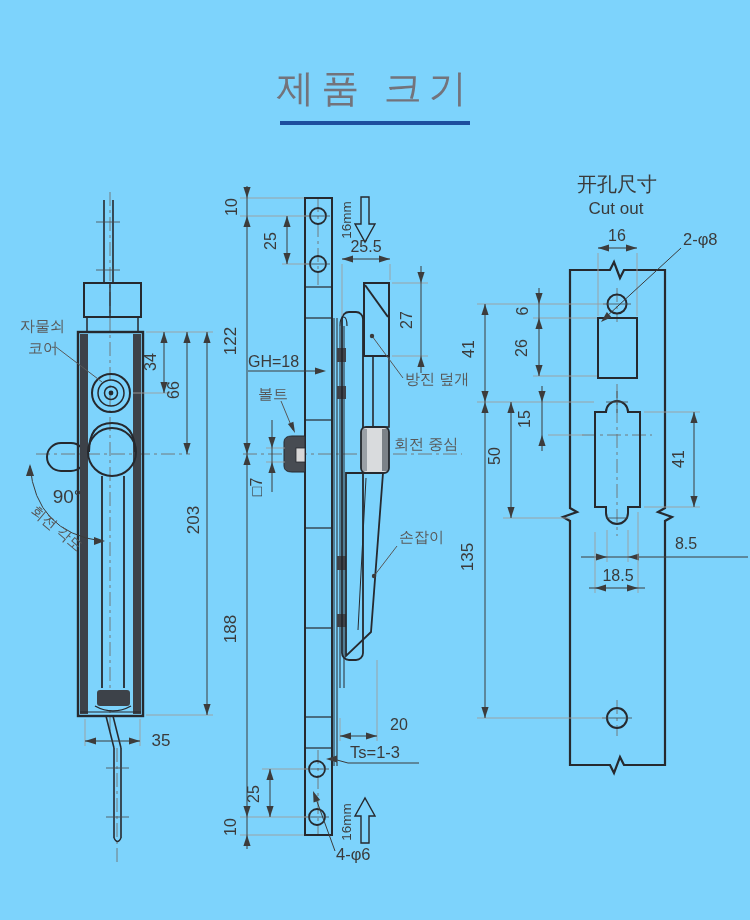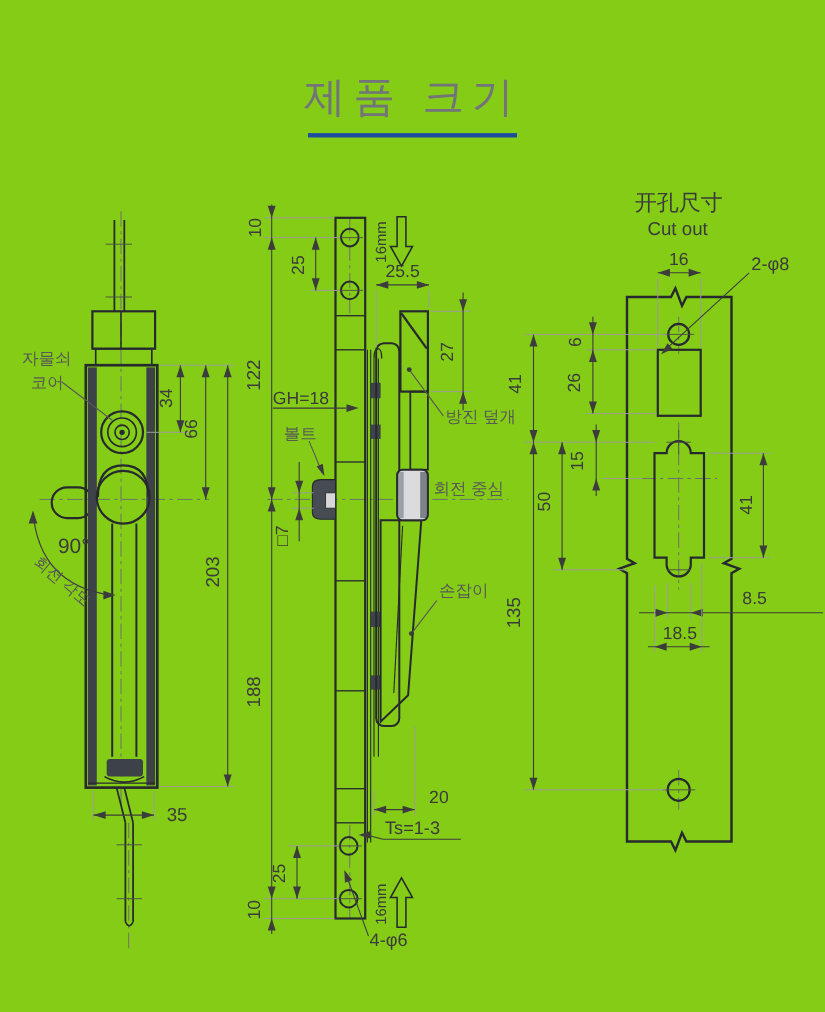--- a/index.html
+++ b/index.html
@@ -1,16 +1,16 @@
 <!DOCTYPE html>
 <html><head>
 <meta charset="utf-8">
 <style>
   html,body{margin:0;padding:0;background:#ffffff;}
-  .page{position:relative;width:750px;height:920px;background:#84cc16;overflow:hidden;
+  .page{position:relative;width:750px;height:920px;background:#7dd3fc;overflow:hidden;
         font-family:"Liberation Sans", sans-serif;}
   svg{position:absolute;left:0;top:0;}
   text{font-family:"Liberation Sans", sans-serif;}
   .dim{fill:#3b3b3b;font-size:16px;}
   .dim-lg{fill:#3b3b3b;font-size:17px;}
   .lbl{fill:#585858;font-size:15px;}
   .outline{stroke:#26292e;fill:none;}
   .thin{stroke:#3c3c3c;stroke-width:1;fill:none;}
   .ext{stroke:#9d9d9d;stroke-width:0.9;fill:none;}
   .cl{stroke:#6f6f6f;stroke-width:0.9;fill:none;stroke-dasharray:14 4 3 4;}

